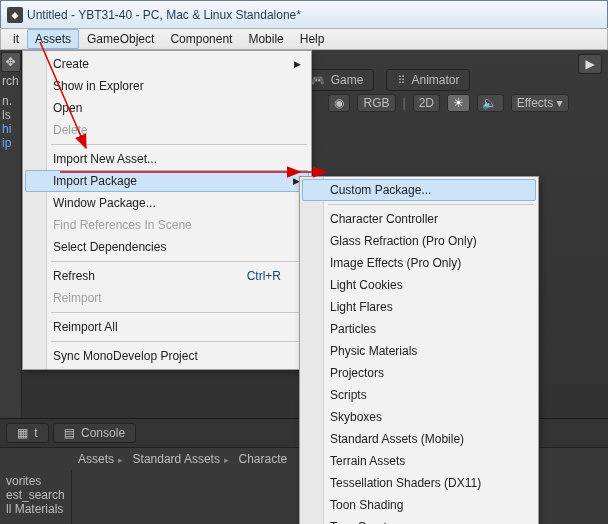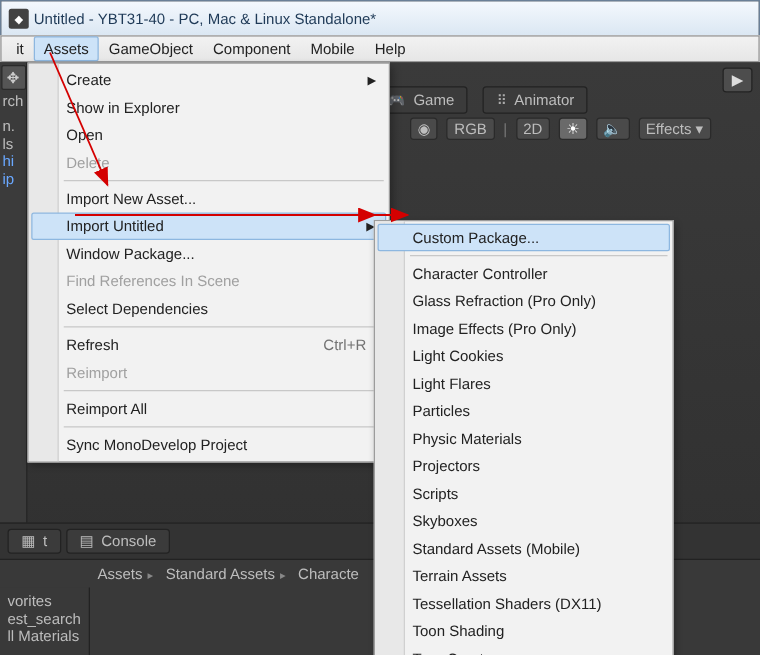--- a/index.html
+++ b/index.html
@@ -13,21 +13,21 @@
   
   .menubar { height: 22px; background: linear-gradient(#f2f2f2,#e6e6e6); display: flex; align-items: flex-start; padding: 0 4px; border: 1px solid #b0b0b0; }
   .menubar .menu-item { padding: 3px 8px; color: #222; cursor: default; }
   .menubar .menu-item.open { background: #cde3f8; border: 1px solid #8db7e0; padding: 2px 7px; border-radius: 2px; }
 
   
   .dropdown { position: absolute; background: #f2f2f2; border: 1px solid #9c9c9c; box-shadow: 2px 3px 6px rgba(0,0,0,0.3); padding: 2px; }
   .dropdown .item { display: flex; align-items: center; padding: 4px 28px 4px 28px; color: #222; white-space: nowrap; position: relative; min-height: 20px; }
   .dropdown .item.disabled { color: #a0a0a0; }
   .dropdown .item.highlight { background: #cde3f8; border: 1px solid #8db7e0; padding: 3px 27px 3px 27px; border-radius: 2px; }
-  .dropdown .item .shortcut { position: absolute; right: 16px; color: #737373; }
+  .dropdown .item .shortcut { position: absolute; right: 28px; color: #0c4a6e; }
   .dropdown .item .sub-arrow { position: absolute; right: 8px; font-size: 9px; color: #222; }
   .dropdown .sep { height: 1px; background: #c8c8c8; margin: 3px 2px 3px 26px; }
   .dropdown .icon-col { position:absolute; left:0; top:0; bottom:0; width:24px; background: #e8e8e8; border-right:1px solid #d0d0d0; }
 
   .dropdown.assets { left: 22px; top: 50px; width: 290px; }
   .dropdown.submenu { left: 299px; top: 176px; width: 240px; }
 
   
   .viewport { position: absolute; left: 0; top: 50px; right: 0; bottom: 0; background: #3b3b3b; }
   .darkpanel { position:absolute; inset:0; background: linear-gradient(#3a3a3a,#2f2f2f); }
@@ -146,21 +146,21 @@
   <div class="item">
     <span>Create</span>
     <span class="sub-arrow">▶</span>
   </div>
   <div class="item">Show in Explorer</div>
   <div class="item">Open</div>
   <div class="item disabled">Delete</div>
   <div class="sep"></div>
   <div class="item">Import New Asset...</div>
   <div class="item highlight">
-    <span>Import Untitled</span>
+    <span>Import Package</span>
     <span class="sub-arrow">▶</span>
   </div>
   <div class="item">Window Package...</div>
   <div class="item disabled">Find References In Scene</div>
   <div class="item">Select Dependencies</div>
   <div class="sep"></div>
   <div class="item">
     <span>Refresh</span>
     <span class="shortcut">Ctrl+R</span>
   </div>

